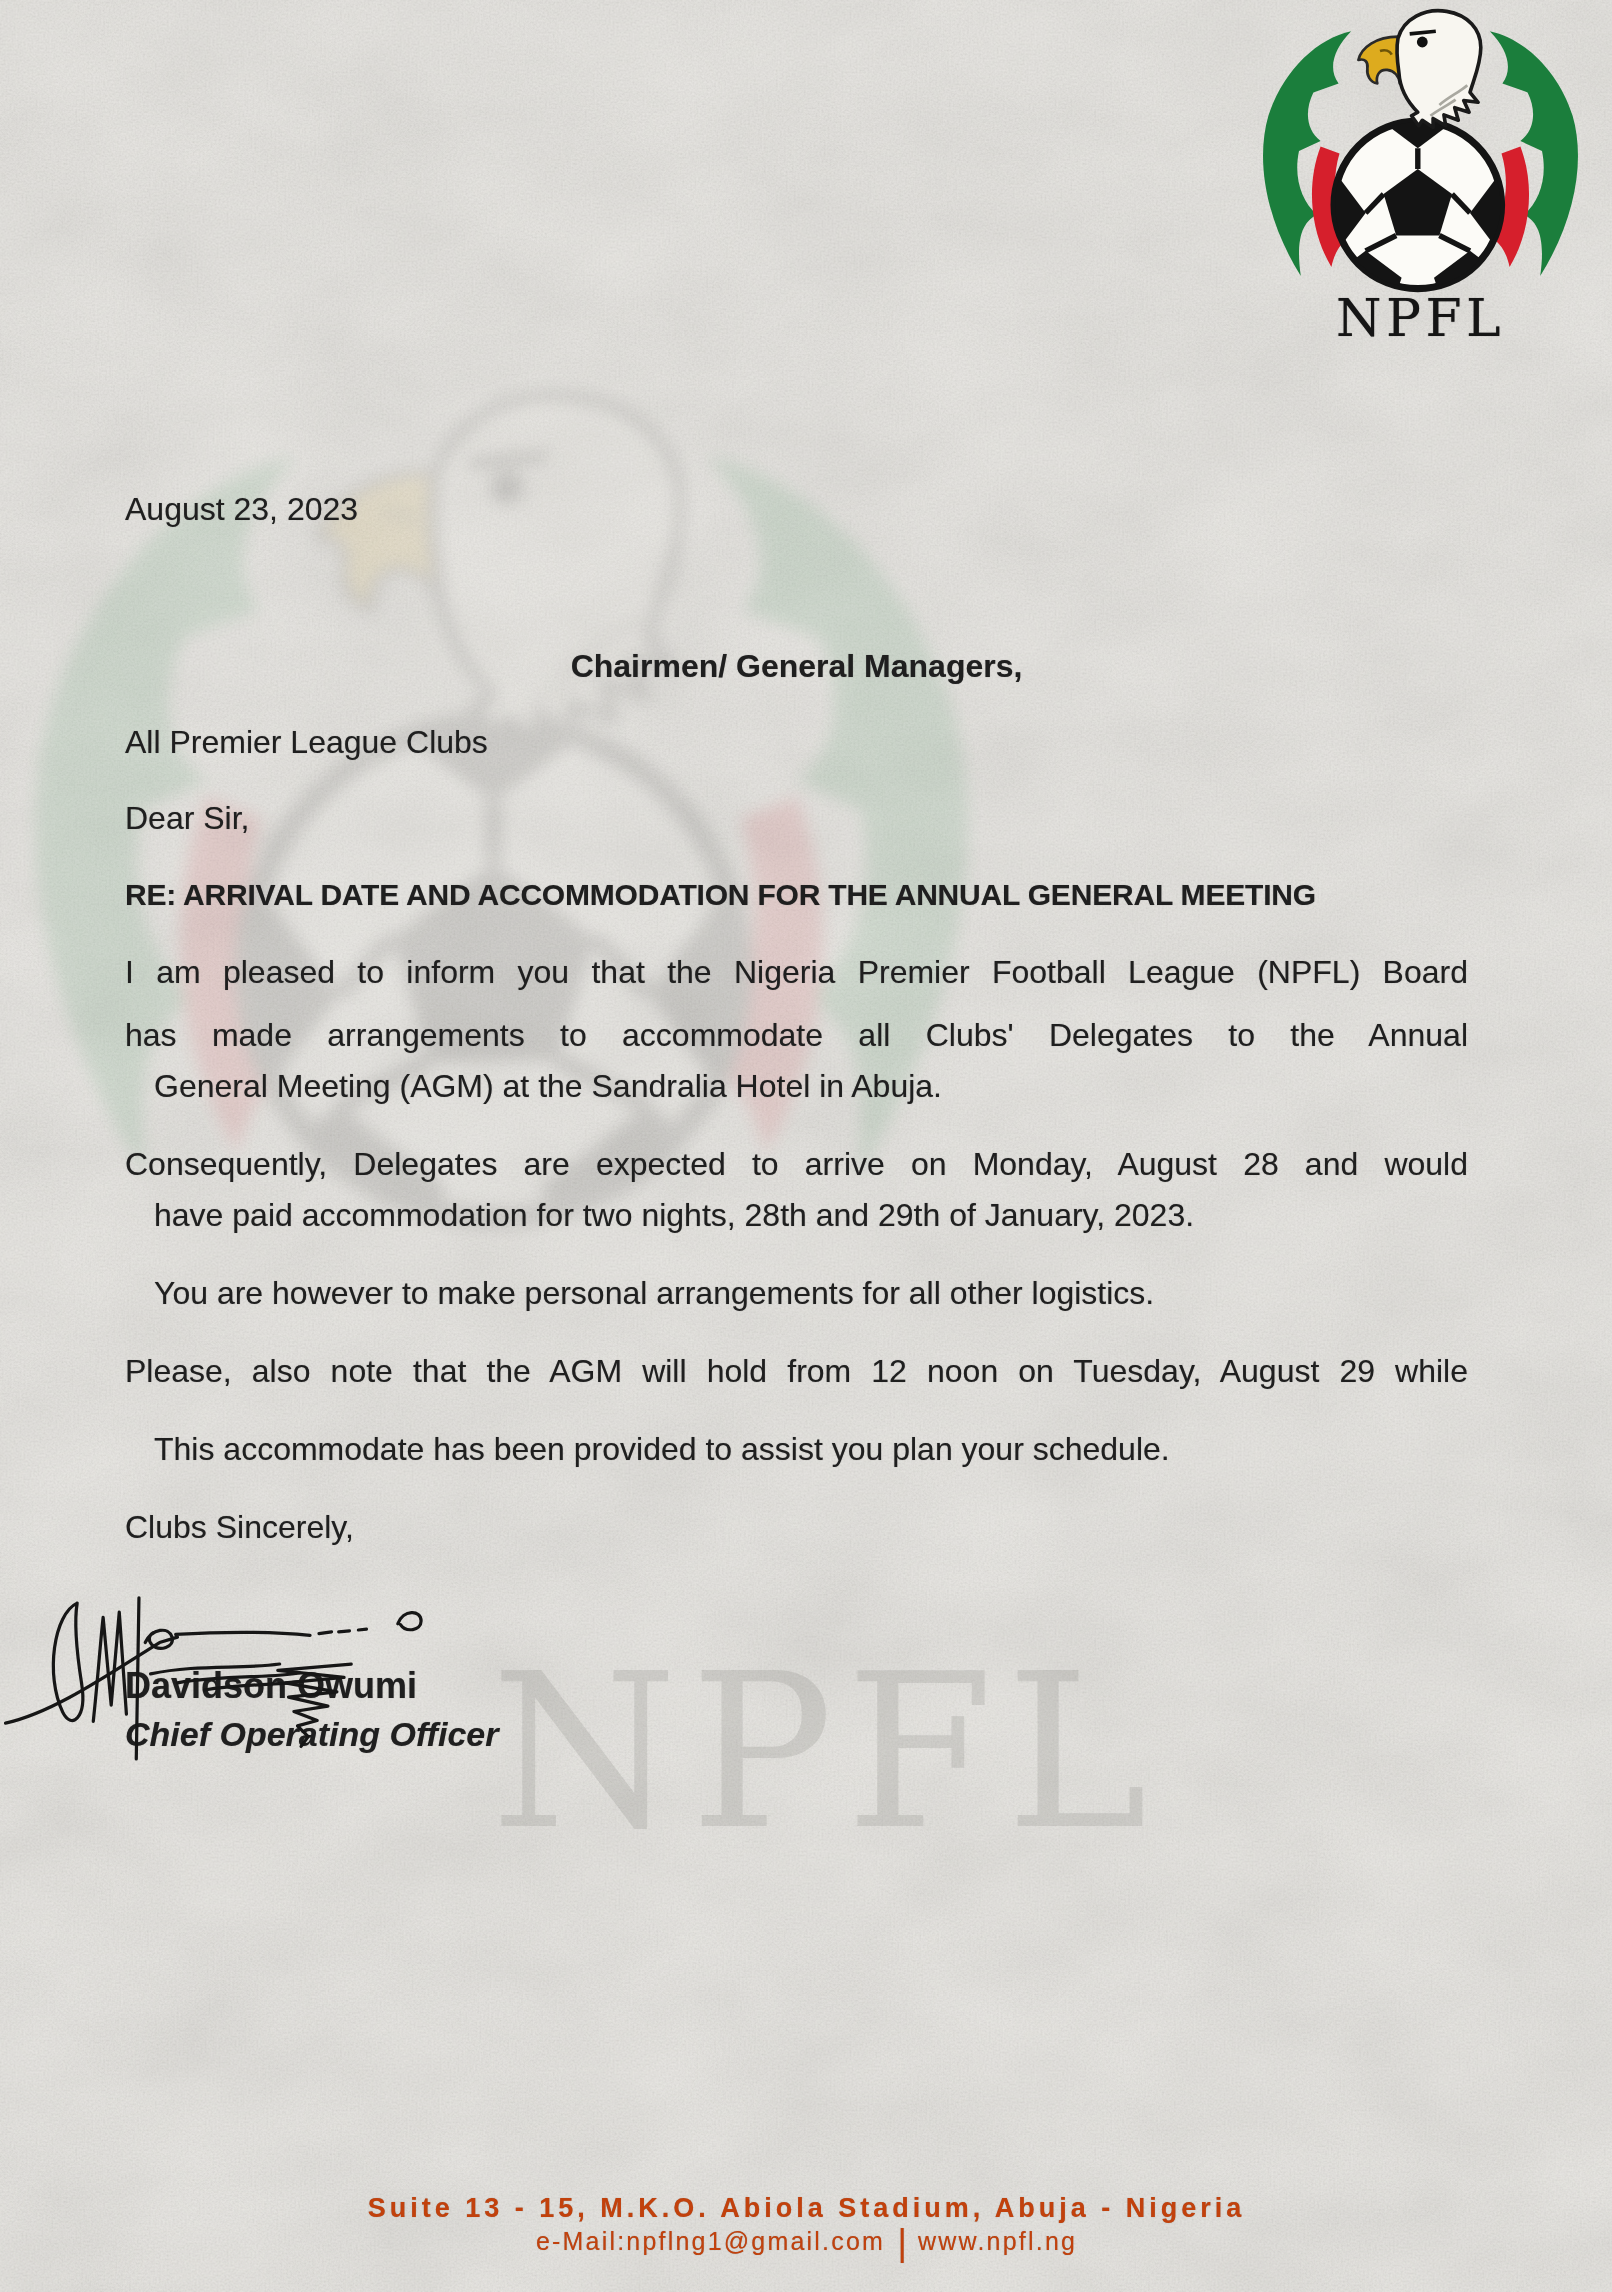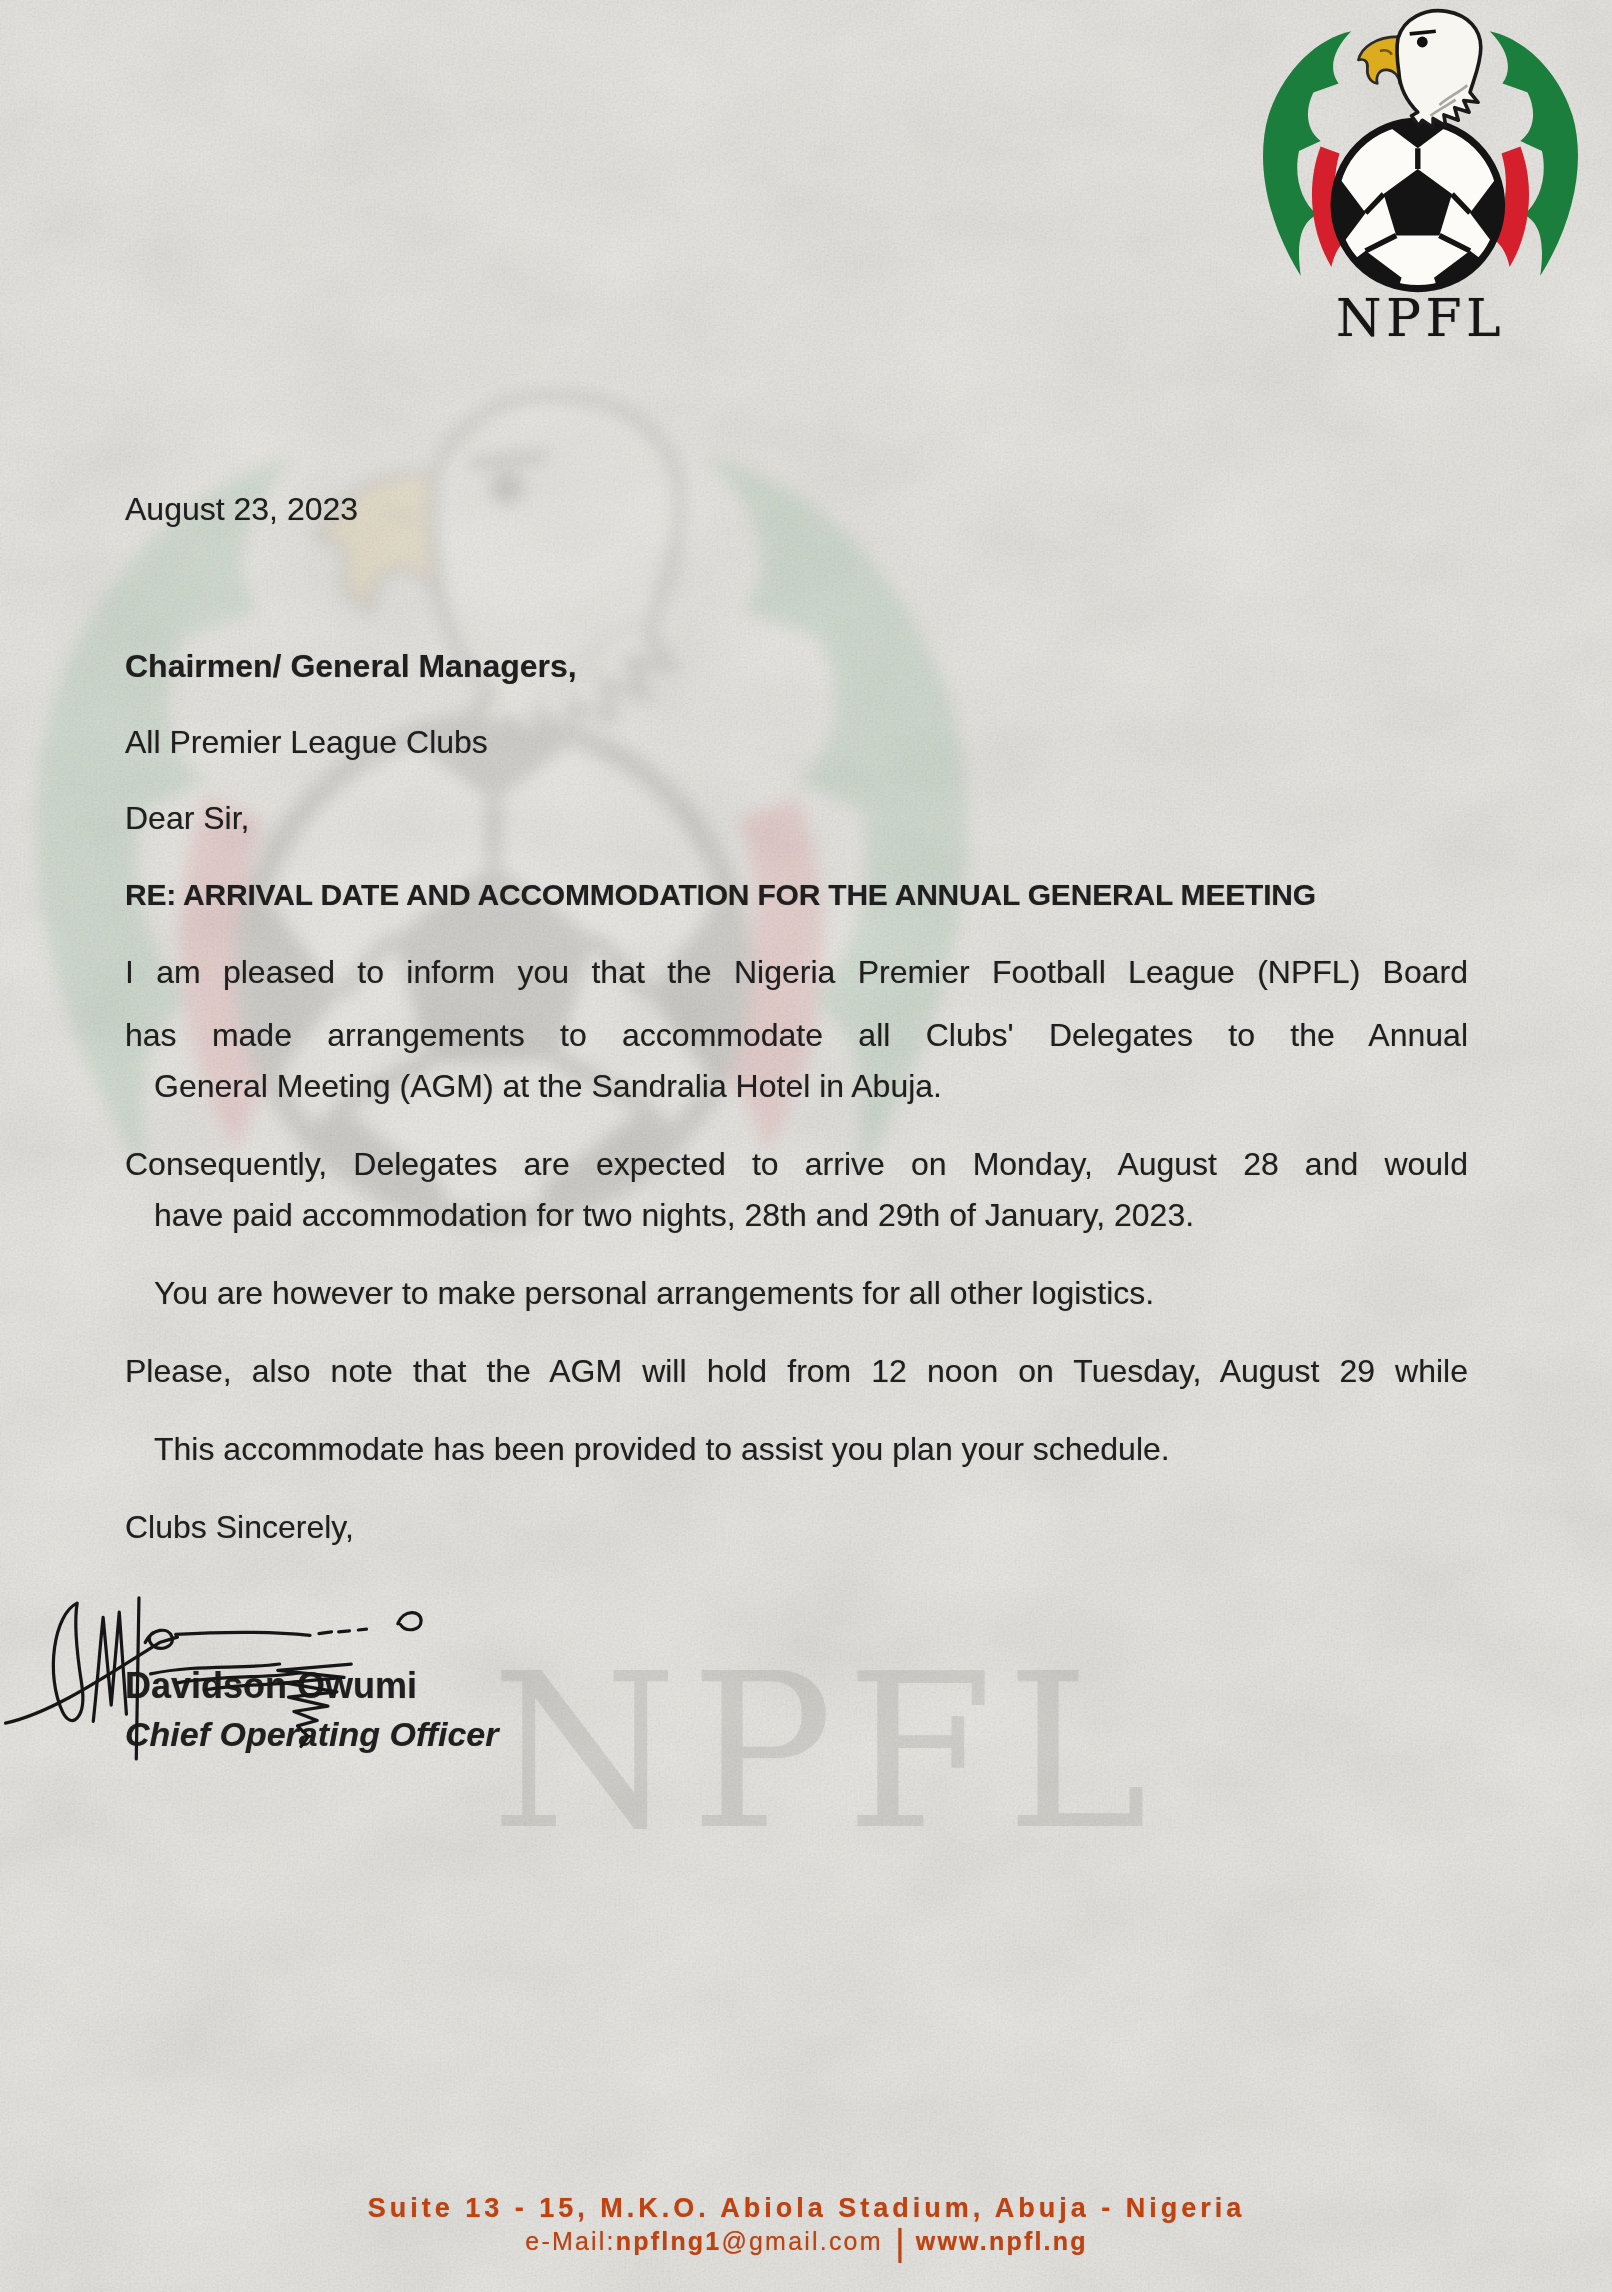--- a/index.html
+++ b/index.html
@@ -75,21 +75,21 @@
     position: absolute;
     left: 125px;
     top: 0;
     width: 1343px;
     z-index: 4;
     font-size: 32px;
     line-height: 51px;
     text-shadow: 0 0 0.9px rgba(25,25,25,.4);
   }
   .date { margin-top: 484px; }
-  .recipient-role { margin-top: 106px; font-weight: bold; }
+  .recipient-role { margin-top: 106px; font-weight: bold; text-align: center; }
   .recipient-org { margin-top: 25px; }
   .salutation { margin-top: 25px; }
   .subject {
     margin-top: 25px;
     font-weight: bold;
     font-size: 30px;
     letter-spacing: -0.2px;
     white-space: nowrap;
   }
   .para { margin-top: 27px; }
@@ -136,21 +136,21 @@
     font-size: 27px;
     letter-spacing: 4px;
     line-height: 34px;
   }
   .footer-contact {
     font-size: 25px;
     letter-spacing: 2.2px;
     line-height: 32px;
   }
   .footer-contact .light { font-weight: normal; }
-  .footer-contact .heavy { font-weight: bold; }
+  .footer-contact .heavy { font-weight: normal; }
   .footer-contact .bar {
     font-weight: normal;
     font-size: 36px;
     vertical-align: -5.4px;
     padding: 0 9px 0 12.5px;
   }
 </style>
 </head>
 <body>
 

